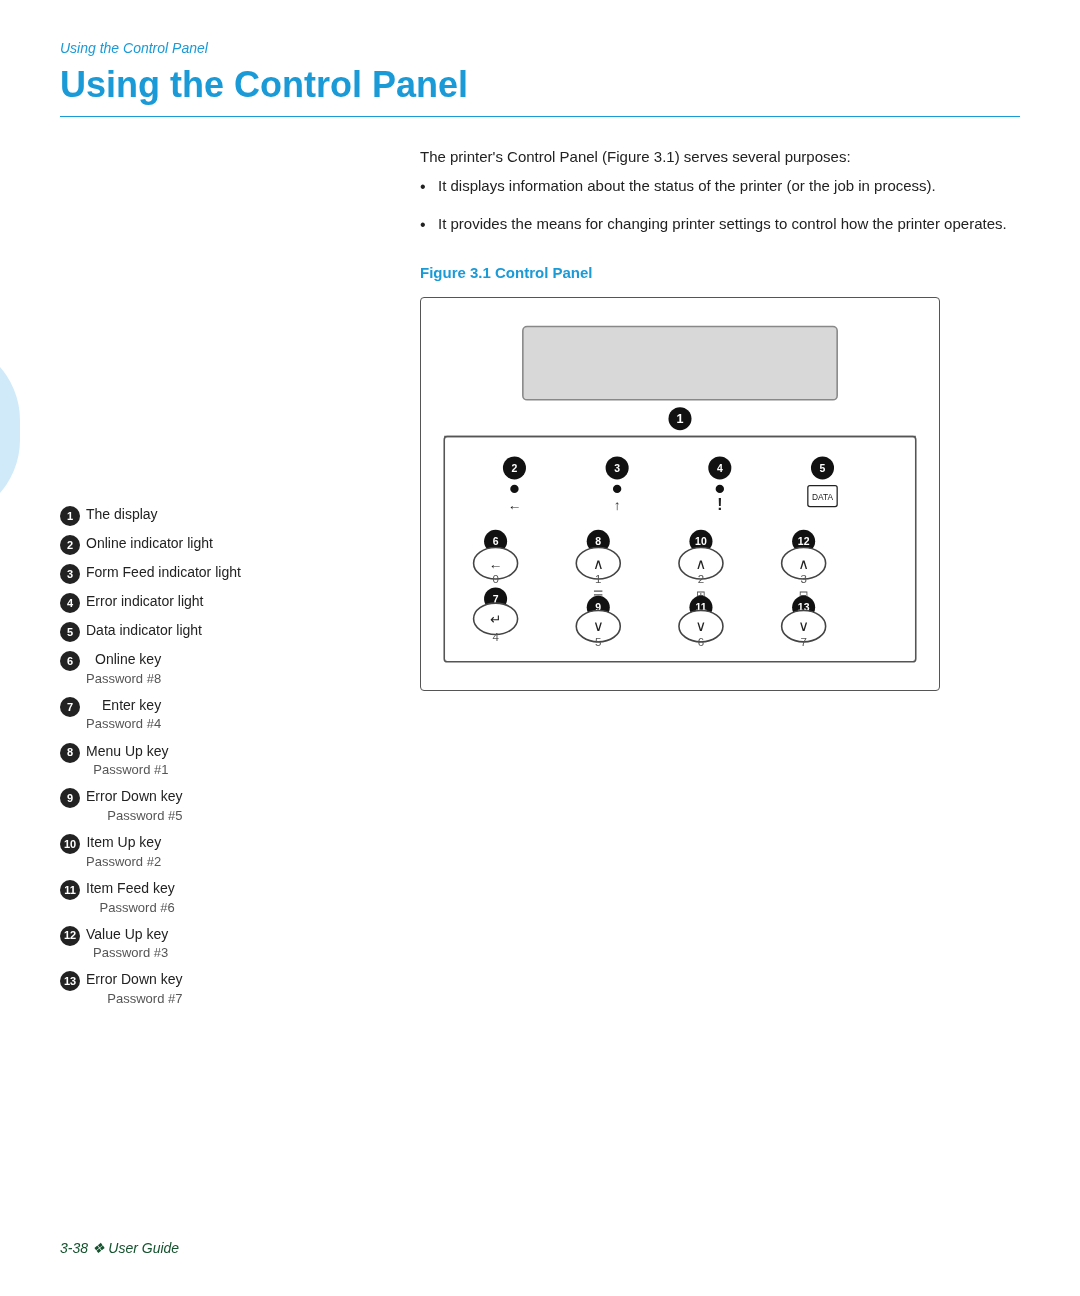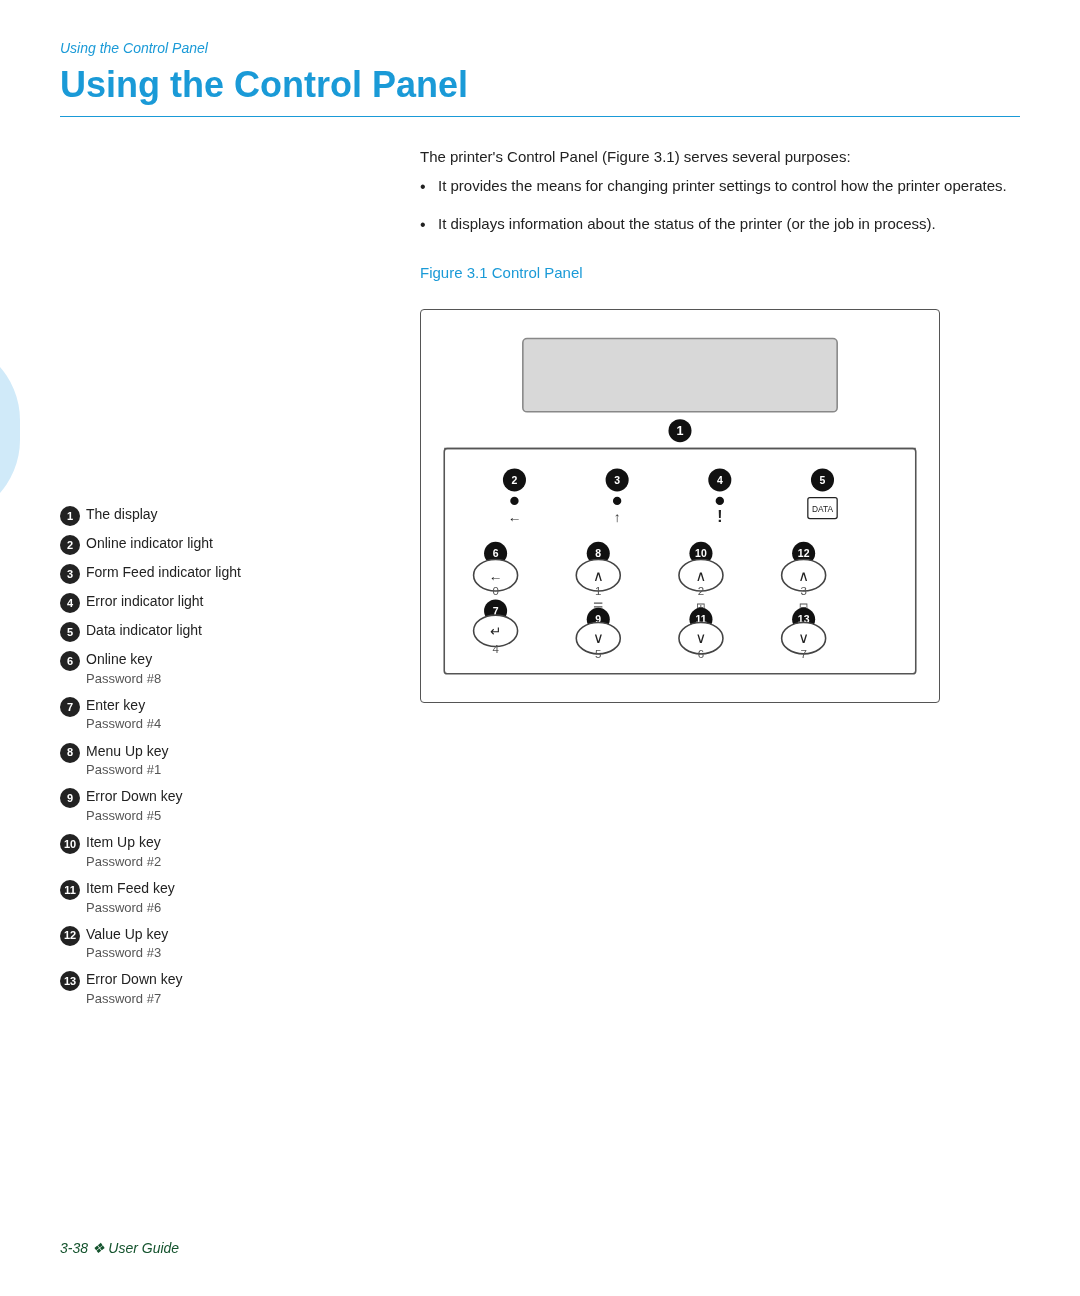--- a/index.html
+++ b/index.html
@@ -88,22 +88,22 @@
       position: absolute;
       left: 0;
       top: 0;
       font-size: 16px;
     }
 
     
     .figure-title {
       color: #1a9ad7;
       font-size: 15px;
-      font-weight: normal;
-      margin-bottom: 28px;
+      font-weight: bold;
+      margin-bottom: 16px;
     }
 
     
     .diagram-outer {
       border: 1.5px solid #555;
       border-radius: 4px;
       padding: 18px;
       width: 520px;
       background: #fff;
     }
@@ -134,20 +134,21 @@
       align-items: center;
       justify-content: center;
       flex-shrink: 0;
       margin-top: 1px;
     }
 
     .label-text {
       color: #222;
       font-size: 14px;
       line-height: 1.4;
+      text-align: right;
     }
 
     .label-sub {
       display: block;
       font-size: 13px;
       color: #555;
     }
 
     
     .blue-circle {
@@ -272,22 +273,22 @@
             <span class="label-sub">Password #7</span>
           </span>
         </li>
       </ul>
     </div>
 
     <div class="right-col">
       <p class="intro-text">The printer's Control Panel (Figure 3.1) serves several purposes:</p>
 
       <ul class="bullet-list">
+        <li>It displays information about the status of the printer (or the job in process).</li>
         <li>It provides the means for changing printer settings to control how the printer operates.</li>
-        <li>It displays information about the status of the printer (or the job in process).</li>
       </ul>
 
       <div class="figure-title">Figure 3.1  Control Panel</div>
 
       <div class="diagram-outer">
 
         <svg viewBox="0 0 460 340" xmlns="http://www.w3.org/2000/svg" style="width:100%;display:block;">
 
           <rect x="80" y="10" width="300" height="70" rx="4" ry="4" fill="#d8d8d8" stroke="#888" stroke-width="1.5"></rect>
 

